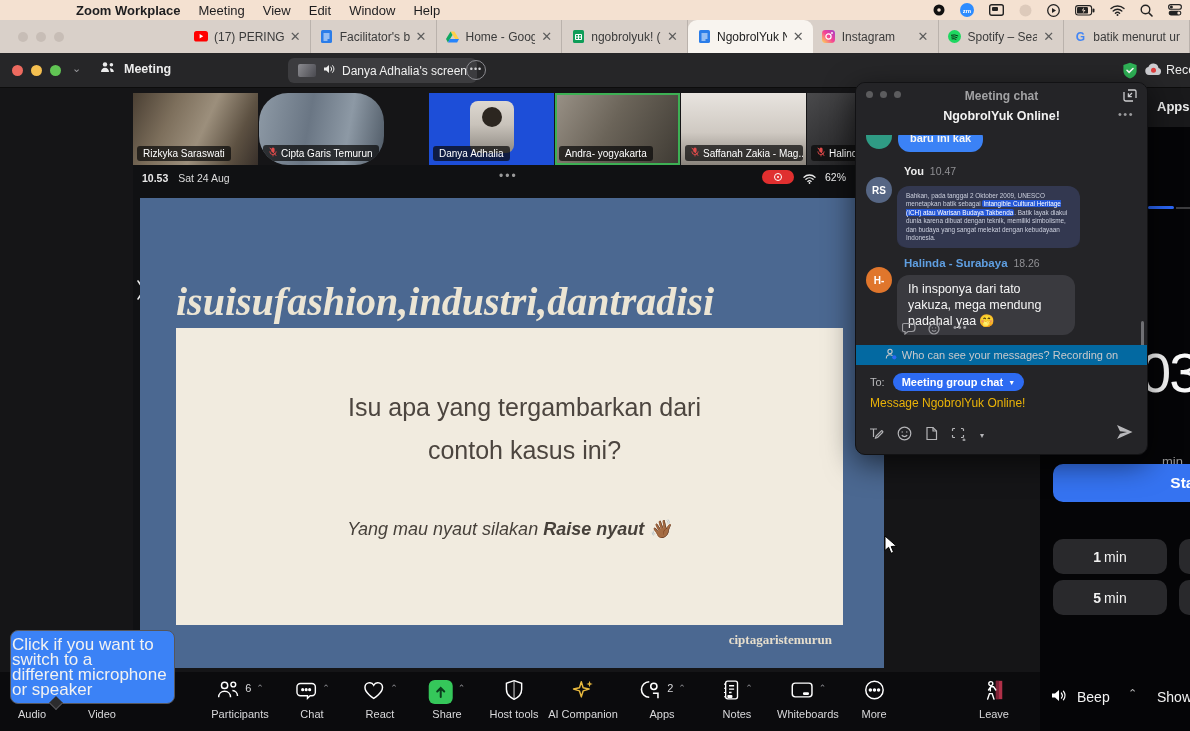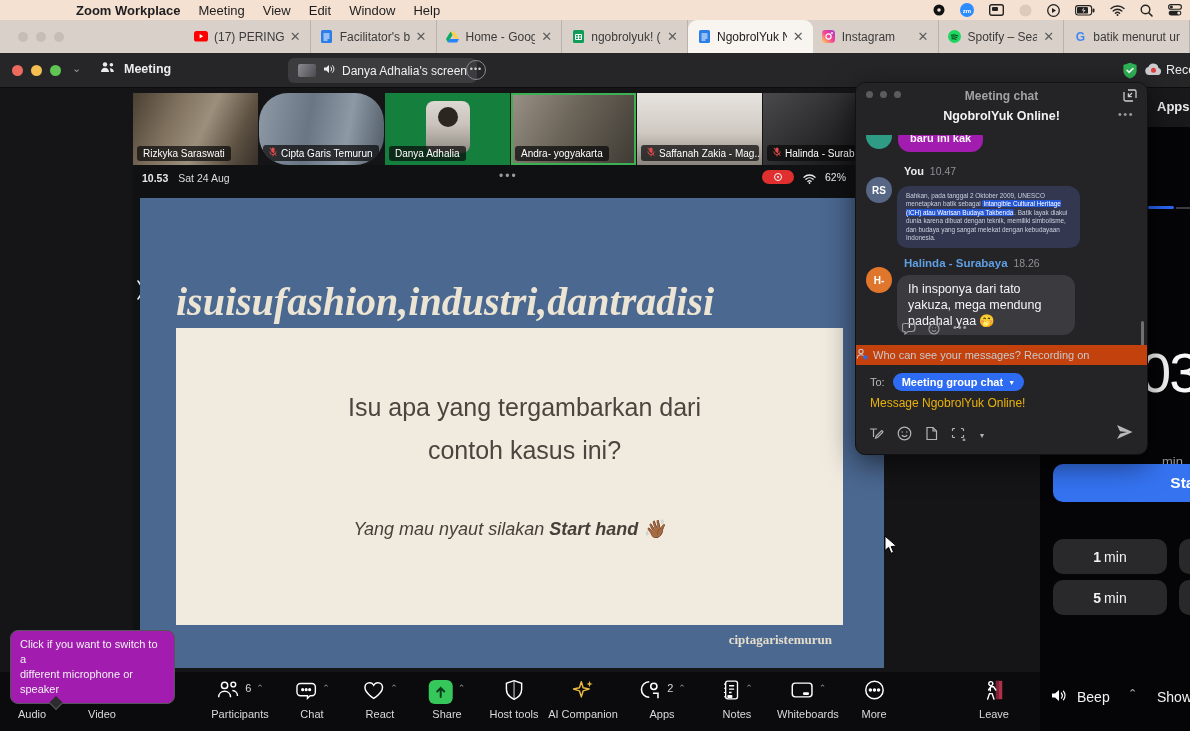--- a/index.html
+++ b/index.html
@@ -42,21 +42,21 @@
     color:#cfcfd2;font-size:9px;text-align:center;line-height:17px;letter-spacing:1px;}
   .zsec{position:absolute;left:1122px;top:9px;} .zrec{position:absolute;left:1144px;top:9px;}
   .zrectxt{position:absolute;left:1166px;top:10px;color:#eaeaea;font-size:12.5px;white-space:nowrap;}
 
   
   .strip{position:absolute;left:133px;top:40px;width:751px;height:72px;display:flex;gap:1px;}
   .tile{position:relative;width:125px;height:72px;background:#222;flex:0 0 auto;overflow:hidden;}
   .tile.active{outline:2px solid #3db054;outline-offset:-2px;}
   .p0{background:linear-gradient(115deg,#4a3f33 0%,#7d6f5c 30%,#9c8f7c 55%,#5d5142 80%,#38302a 100%);}
   .p1{background:linear-gradient(100deg,#8e9aa6 0%,#6a7684 40%,#8d99a5 70%,#4f5a66 100%);border-radius:29px;}
-  .p2{background:#15803d;}
+  .p2{background:#1d4ed8;margin-left:44px;}
   .p3{background:linear-gradient(120deg,#9a9287 0%,#6b6459 45%,#3e3a33 100%);}
   .p4{background:linear-gradient(180deg,#e8e4df 0%,#cfc9c2 55%,#8a847c 100%);}
   .p5{background:linear-gradient(140deg,#4a4a4c 0%,#242426 60%,#101011 100%);}
   .avatarph{position:absolute;left:41px;top:8px;width:44px;height:52px;border-radius:8px;
     background:linear-gradient(180deg,#ddd8d1 0%,#c9c3bb 45%,#8f8a83 100%);}
   .avatarph:after{content:"";position:absolute;left:12px;top:6px;width:20px;height:20px;border-radius:50%;
     background:#2c2620;}
   .nlabel{position:absolute;left:4px;bottom:4px;background:rgba(10,10,10,.72);border-radius:3px;
     padding:2px 6px;color:#fff;font-size:10px;display:flex;align-items:center;gap:4px;white-space:nowrap;max-width:118px;overflow:hidden;}
 
@@ -109,22 +109,22 @@
   .toolbar{position:absolute;left:0;top:619px;width:1040px;height:59px;background:#0b0b0d;}
   .titem{position:absolute;top:8px;transform:translateX(-50%);display:flex;flex-direction:column;
     align-items:center;gap:4px;color:#dedee0;}
   .ticon{display:flex;align-items:center;gap:5px;height:24px;}
   .tlabel{font-size:11px;color:#d9d9db;white-space:nowrap;text-align:right;}
   .tchev{color:#8e8e92;font-size:9px;margin-top:-8px;}
   .tcount{font-size:11px;color:#d9d9db;margin-top:-8px;}
   .sharebox{width:24px;height:24px;border-radius:6px;background:#35c75a;display:flex;align-items:center;justify-content:center;}
 
   
-  .tooltip{position:absolute;left:10px;top:577px;width:165px;background:#a21caf;border:1px solid #56565a;
-    border-radius:8px;padding:6px 9px;font-size:11px;line-height:15px;color:#f2f2f2;z-index:6;}
+  .tooltip{position:absolute;left:10px;top:577px;width:165px;background:#3b82f6;border:1px solid #56565a;
+    border-radius:8px;padding:6px 1px;font-size:17px;line-height:15px;color:#f2f2f2;z-index:6;}
   .tooltip:after{content:"";position:absolute;left:40px;bottom:-5px;width:9px;height:9px;background:#2c2c2e;
     border-right:1px solid #56565a;border-bottom:1px solid #56565a;transform:rotate(45deg);}
 
   
   .chat{position:absolute;left:855px;top:29px;width:293px;height:373px;background:#242427;border-radius:10px;
     box-shadow:0 8px 30px rgba(0,0,0,.6);overflow:hidden;z-index:5;border:1px solid #121214;}
   .cbar{position:absolute;left:0;top:0;width:100%;height:24px;background:#242427;}
   .cbar .cd{position:absolute;top:8px;width:7px;height:7px;border-radius:50%;background:#5c5c5e;}
   .cttl{position:absolute;left:0;top:6px;width:100%;text-align:center;color:#a2a2a4;font-size:12px;font-weight:600;}
   .cpop{position:absolute;right:10px;top:5px;}
@@ -132,22 +132,22 @@
   .cdots{position:absolute;right:13px;top:25px;color:#9c9c9e;letter-spacing:1.5px;font-size:11px;}
   .cmsgs{position:absolute;left:0;top:52px;width:100%;height:210px;overflow:hidden;}
   .av{position:absolute;width:26px;height:26px;border-radius:50%;color:#fff;font-size:10px;font-weight:700;
     display:flex;align-items:center;justify-content:center;}
   .bubble{position:absolute;border-radius:12px;color:#f5f5f5;}
   .meta{position:absolute;font-size:10.5px;color:#909094;}
   .uname{font-size:11px;font-weight:700;color:#ececec;}
   .hl{background:#2457d8;color:#fff;border-radius:2px;padding:0 1px;}
   .acticons{position:absolute;left:46px;top:186px;display:flex;gap:11px;color:#9c9ca0;}
   .cscroll{position:absolute;right:3px;top:186px;width:3px;height:26px;border-radius:2px;background:#707074;}
-  .cbanner{position:absolute;left:0;top:262px;width:100%;height:20px;background:#c2410c;display:flex;
-    align-items:center;gap:5px;color:#c9c9cb;font-size:11px;}
+  .cbanner{position:absolute;left:0;top:262px;width:100%;height:20px;background:#0369a1;display:flex;
+    align-items:center;justify-content:center;gap:5px;color:#c9c9cb;font-size:11px;}
   .ctorow{position:absolute;left:14px;top:290px;display:flex;align-items:center;gap:8px;}
   .ctorow .tl{font-size:11px;color:#bababc;}
   .ctopill{height:18px;background:#2d6bf2;border-radius:9px;padding:0 9px;display:flex;align-items:center;gap:5px;
     color:#fff;font-size:11px;font-weight:600;}
   .ctopill .car{font-size:7px;}
   .cph{position:absolute;left:14px;top:313px;font-size:12px;color:#eab308;}
   .cicons{position:absolute;left:12px;bottom:9px;display:flex;gap:13px;align-items:center;color:#b4b4b7;}
   .csend{position:absolute;right:14px;bottom:10px;}
 
   .cursor{position:absolute;left:884px;top:482px;z-index:9;}
@@ -424,21 +424,21 @@
             <path d="M3 6l6 9-6 9" fill="none" stroke="#e8e8e8" stroke-width="1.6" stroke-linecap="round"></path>
           </svg></span>
       <div class="slide">
         <div class="stitle">isuisufashion,industri,dantradisi</div>
         <div class="scard">
           <div class="squest">
             <span>Isu apa yang tergambarkan dari</span><br>
             <span>contoh kasus ini?</span>
           </div>
           <div class="scta">
-            <span>Yang mau nyaut silakan </span><b>Start hand</b><span> 👋🏾</span>
+            <span>Yang mau nyaut silakan </span><b>Raise nyaut</b><span> 👋🏾</span>
           </div>
         </div>
         <div class="swm">ciptagaristemurun</div>
       </div>
     </div>
 
     <div class="apps">
       <div class="appshdr">
           <span>Apps</span>
         </div>
@@ -623,21 +623,21 @@
         <span class="cpop"><svg width="14" height="14" viewBox="0 0 14 14" fill="none" stroke="#cdcdd0" stroke-width="1.3">
               <path d="M5 2h6.5A1.5 1.5 0 0 1 13 3.5V10M10 13H2.8A1.8 1.8 0 0 1 1 11.2V4"></path>
               <path d="M9 5L5.4 8.6M5.4 5.2v3.4h3.4"></path>
             </svg></span>
       </div>
       <div class="croom">NgobrolYuk Online!</div>
       <div class="cdots">•••</div>
 
       <div class="cmsgs">
         <span class="av" style="left:10px;top:-12px;background:#2f9b84"></span>
-        <div class="bubble" style="left:42px;top:-9px;height:26px;background:#a21caf;padding:6px 12px;font-size:11px;font-weight:600">baru ini kak</div>
+        <div class="bubble" style="left:42px;top:-9px;height:26px;background:#3b82f6;padding:6px 12px;font-size:11px;font-weight:600">baru ini kak</div>
 
         <span class="meta" style="left:48px;top:30px"><span class="uname">You</span>&nbsp;&nbsp;<span>10.47</span></span>
         <span class="av" style="left:10px;top:42px;background:#566684">RS</span>
         <div class="bubble" style="left:41px;top:97px;width:183px;height:15px;background:#30344a;border-radius:10px"></div>
         <div class="bubble" style="left:41px;top:51px;width:183px;background:#333850;padding:6px 9px;font-size:6.4px;line-height:8.4px;color:#ccd0de">
           <span>Bahkan, pada tanggal 2 Oktober 2009, UNESCO menetapkan batik sebagai </span><span class="hl">Intangible Cultural Heritage (ICH) atau Warisan Budaya Takbenda</span><span>. Batik layak diakui dunia karena dibuat dengan teknik, memiliki simbolisme, dan budaya yang sangat melekat dengan kebudayaan Indonesia.</span>
         </div>
 
         <span class="meta" style="left:48px;top:122px"><span style="font-size:11.5px;font-weight:700;color:#5f9fe2">Halinda - Surabaya</span>&nbsp;&nbsp;<span>18.26</span></span>
         <span class="av" style="left:10px;top:132px;background:#e0762c">H-</span>

